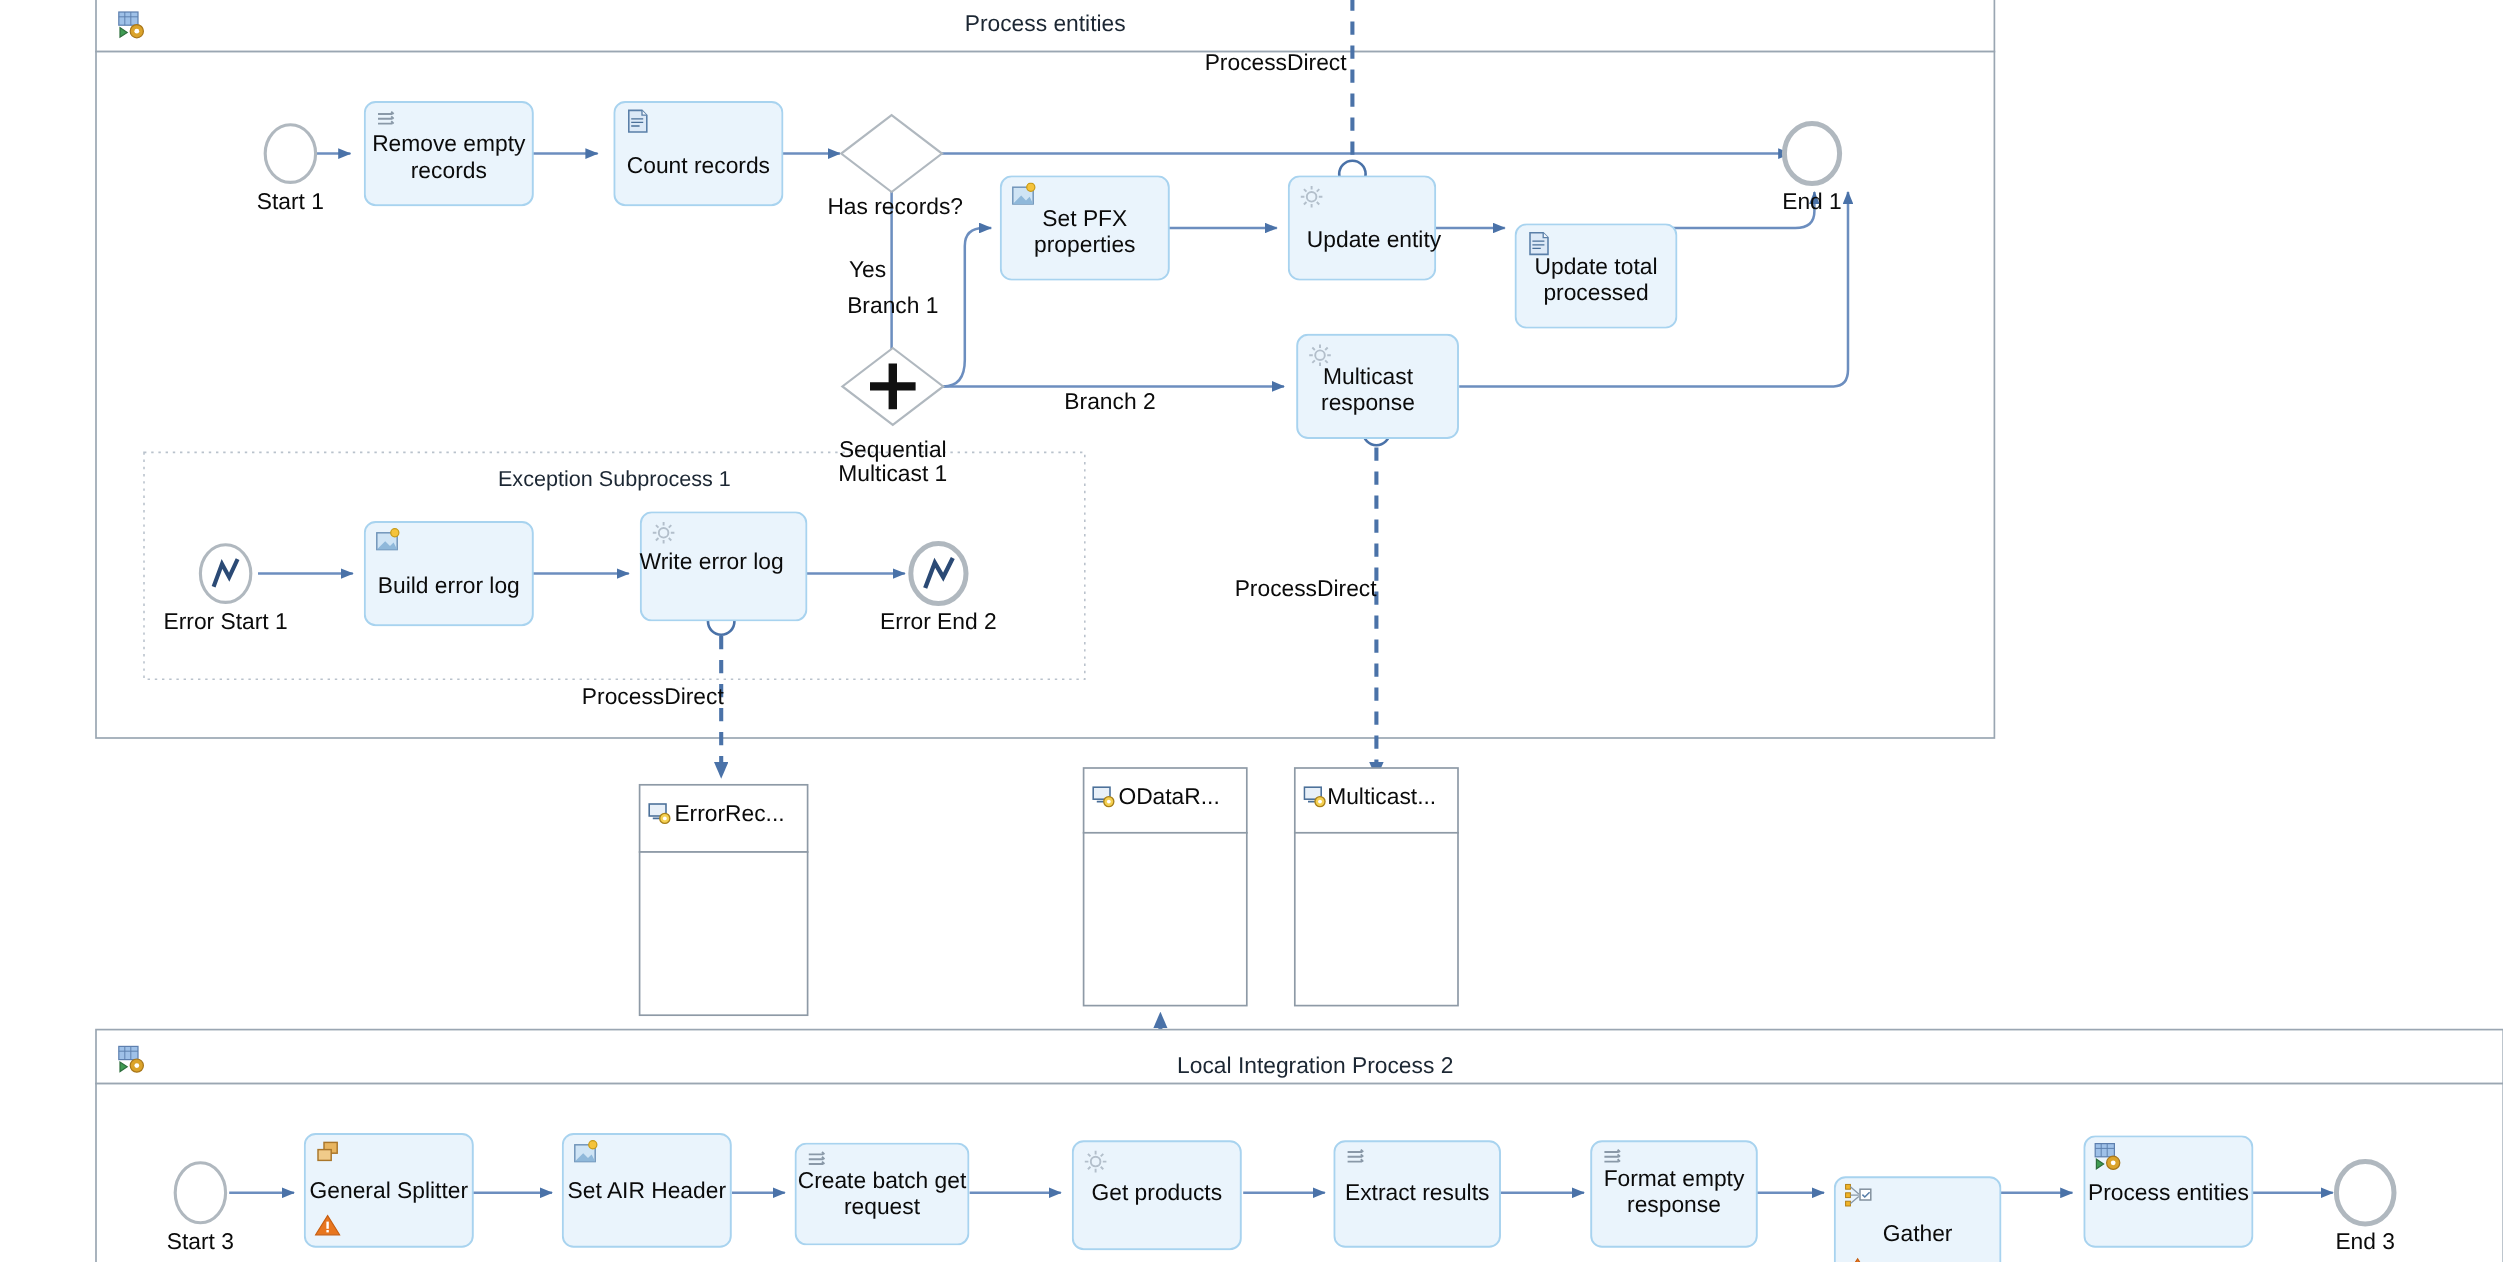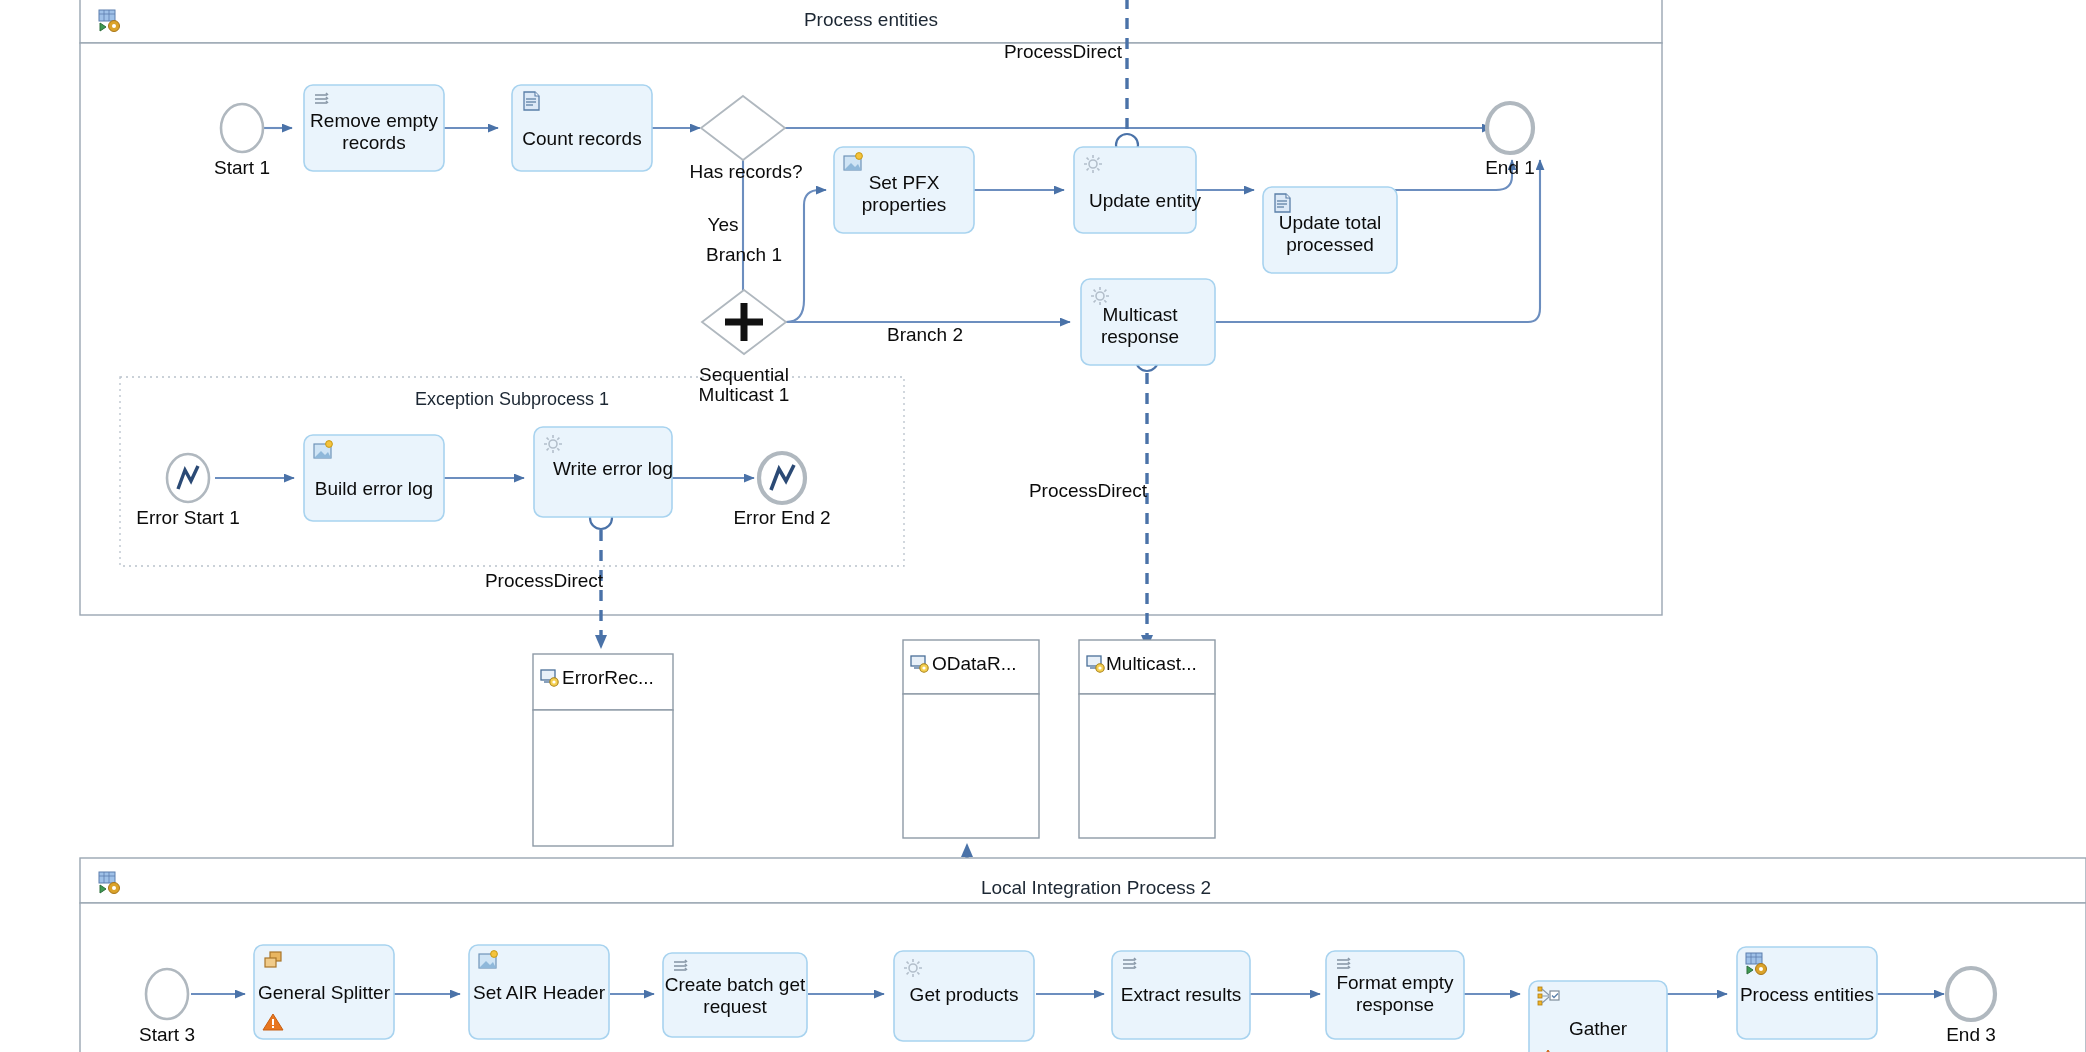--- a/index.html
+++ b/index.html
@@ -371,21 +371,21 @@
   <div class="task" style="position:absolute;left:533px;top:426px;width:140px;height:92px;">
     <svg width="140" height="92" style="position:absolute;left:0;top:0;">
       <rect class="task-rect" x="1" y="1" width="138" height="90"></rect>
     </svg>
     <span style="position:absolute;left:9px;top:7px;">
       <svg width="22" height="22" viewBox="0 0 22 22" fill="none" stroke="#b3bfcb" stroke-width="1.6">
         <circle cx="11" cy="11" r="4"></circle>
         <path d="M11,2 v3 M11,17 v3 M2,11 h3 M17,11 h3 M4.6,4.6 l2.1,2.1 M15.3,15.3 l2.1,2.1 M17.4,4.6 l-2.1,2.1 M6.7,15.3 l-2.1,2.1"></path>
       </svg>
     </span>
-    <div style="position:absolute;left:0;right:0;top:32px;text-align:right;font-size:19px;color:#0b0b0b;">Write error log</div>
+    <div style="position:absolute;left:0;right:0;top:32px;text-align:left;font-size:19px;color:#0b0b0b;">Write error log</div>
   </div>
 
   <div class="task" style="position:absolute;left:253px;top:944px;width:142px;height:96px;">
     <svg width="142" height="96" style="position:absolute;left:0;top:0;">
       <rect class="task-rect" x="1" y="1" width="140" height="94"></rect>
     </svg>
     <span style="position:absolute;left:9px;top:6px;">
       <svg width="22" height="22" viewBox="0 0 22 22">
         <rect x="8" y="2" width="11" height="9" fill="#e8b560" stroke="#a9762a" stroke-width="1.2"></rect>
         <rect x="3" y="8" width="11" height="9" fill="#f0cb8a" stroke="#a9762a" stroke-width="1.2"></rect>

